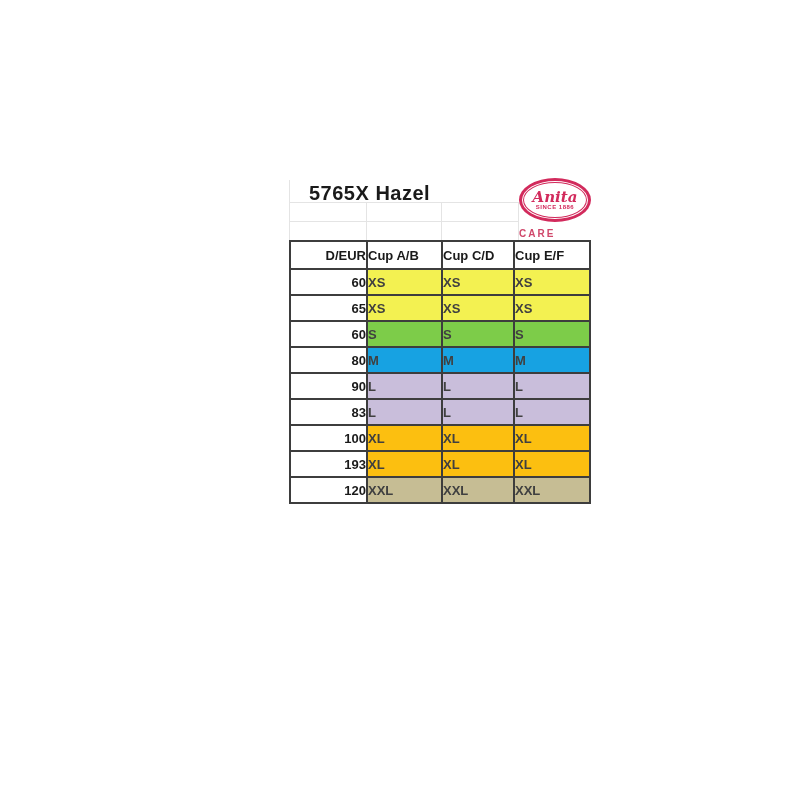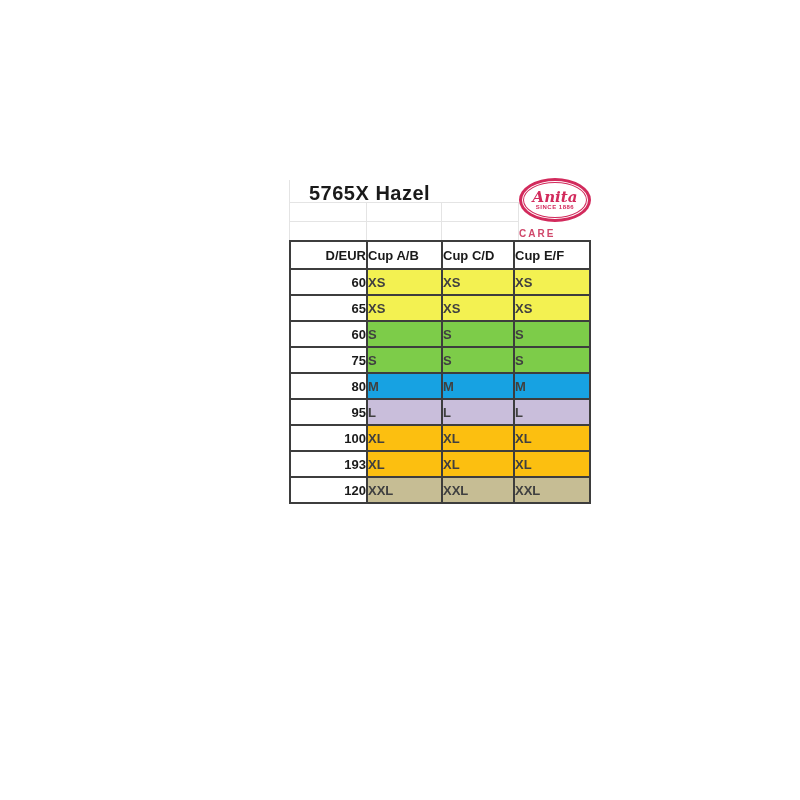--- a/index.html
+++ b/index.html
@@ -174,33 +174,33 @@
           <td class="c-cup" style="background: rgb(243, 241, 81);">XS</td>
           <td class="c-cup" style="background: rgb(243, 241, 81);">XS</td>
         </tr>
         <tr>
           <td class="c-size">60</td>
           <td class="c-cup" style="background: rgb(125, 204, 73);">S</td>
           <td class="c-cup" style="background: rgb(125, 204, 73);">S</td>
           <td class="c-cup" style="background: rgb(125, 204, 73);">S</td>
         </tr>
         <tr>
-          <td class="c-size">75</td>
-          <td class="c-cup" style="background: rgb(125, 204, 73);">S</td>
-          <td class="c-cup" style="background: rgb(125, 204, 73);">S</td>
-          <td class="c-cup" style="background: rgb(125, 204, 73);">S</td>
-        </tr>
-        <tr>
           <td class="c-size">80</td>
           <td class="c-cup" style="background: rgb(23, 162, 226);">M</td>
           <td class="c-cup" style="background: rgb(23, 162, 226);">M</td>
           <td class="c-cup" style="background: rgb(23, 162, 226);">M</td>
         </tr>
         <tr>
-          <td class="c-size">95</td>
+          <td class="c-size">90</td>
+          <td class="c-cup" style="background: rgb(201, 190, 219);">L</td>
+          <td class="c-cup" style="background: rgb(201, 190, 219);">L</td>
+          <td class="c-cup" style="background: rgb(201, 190, 219);">L</td>
+        </tr>
+        <tr>
+          <td class="c-size">83</td>
           <td class="c-cup" style="background: rgb(201, 190, 219);">L</td>
           <td class="c-cup" style="background: rgb(201, 190, 219);">L</td>
           <td class="c-cup" style="background: rgb(201, 190, 219);">L</td>
         </tr>
         <tr>
           <td class="c-size">100</td>
           <td class="c-cup" style="background: rgb(252, 191, 16);">XL</td>
           <td class="c-cup" style="background: rgb(252, 191, 16);">XL</td>
           <td class="c-cup" style="background: rgb(252, 191, 16);">XL</td>
         </tr>

